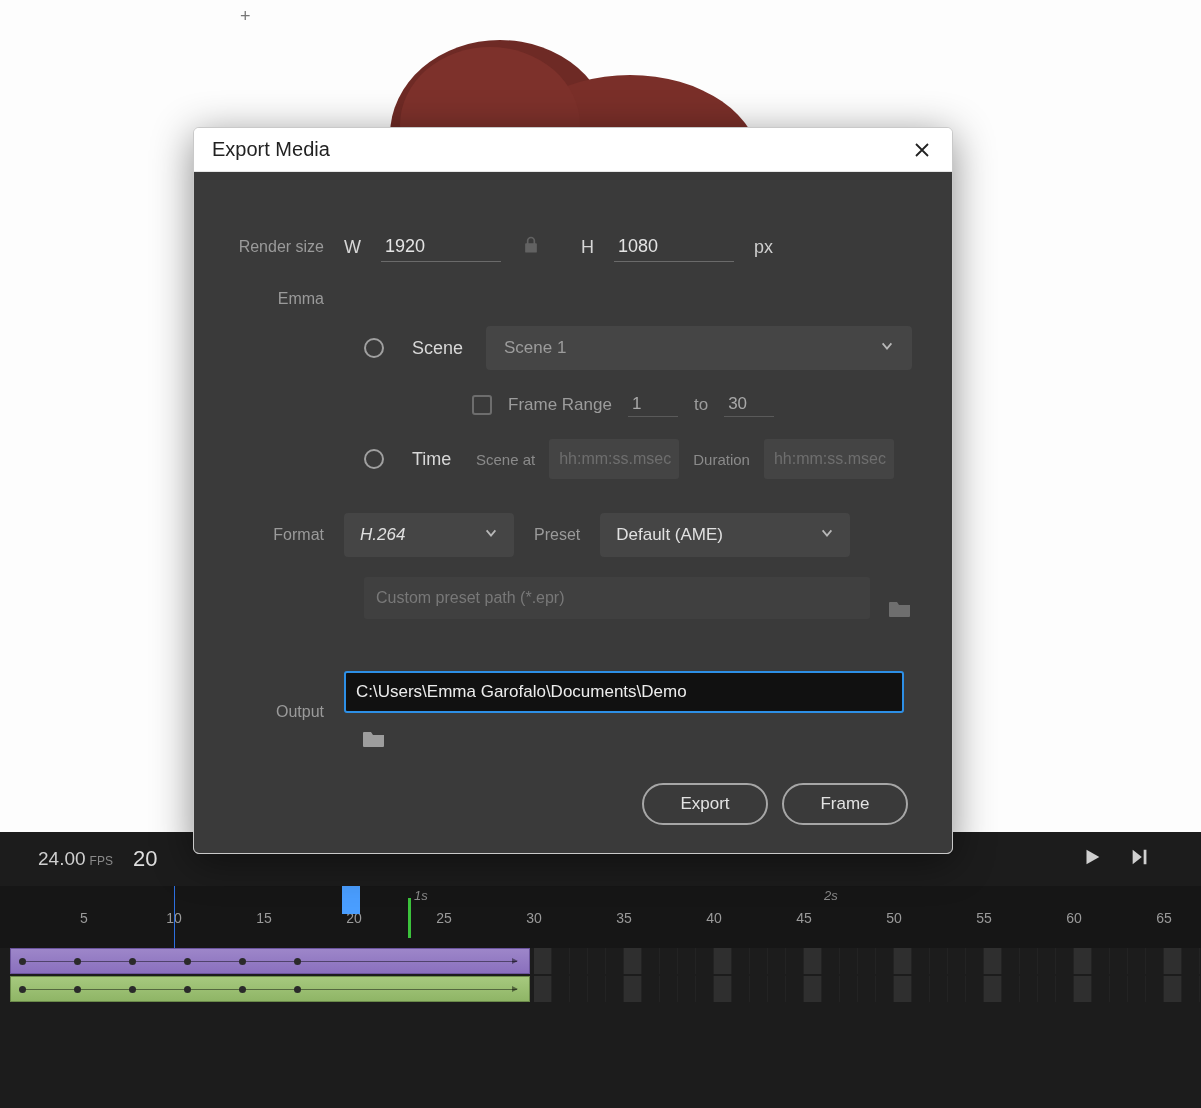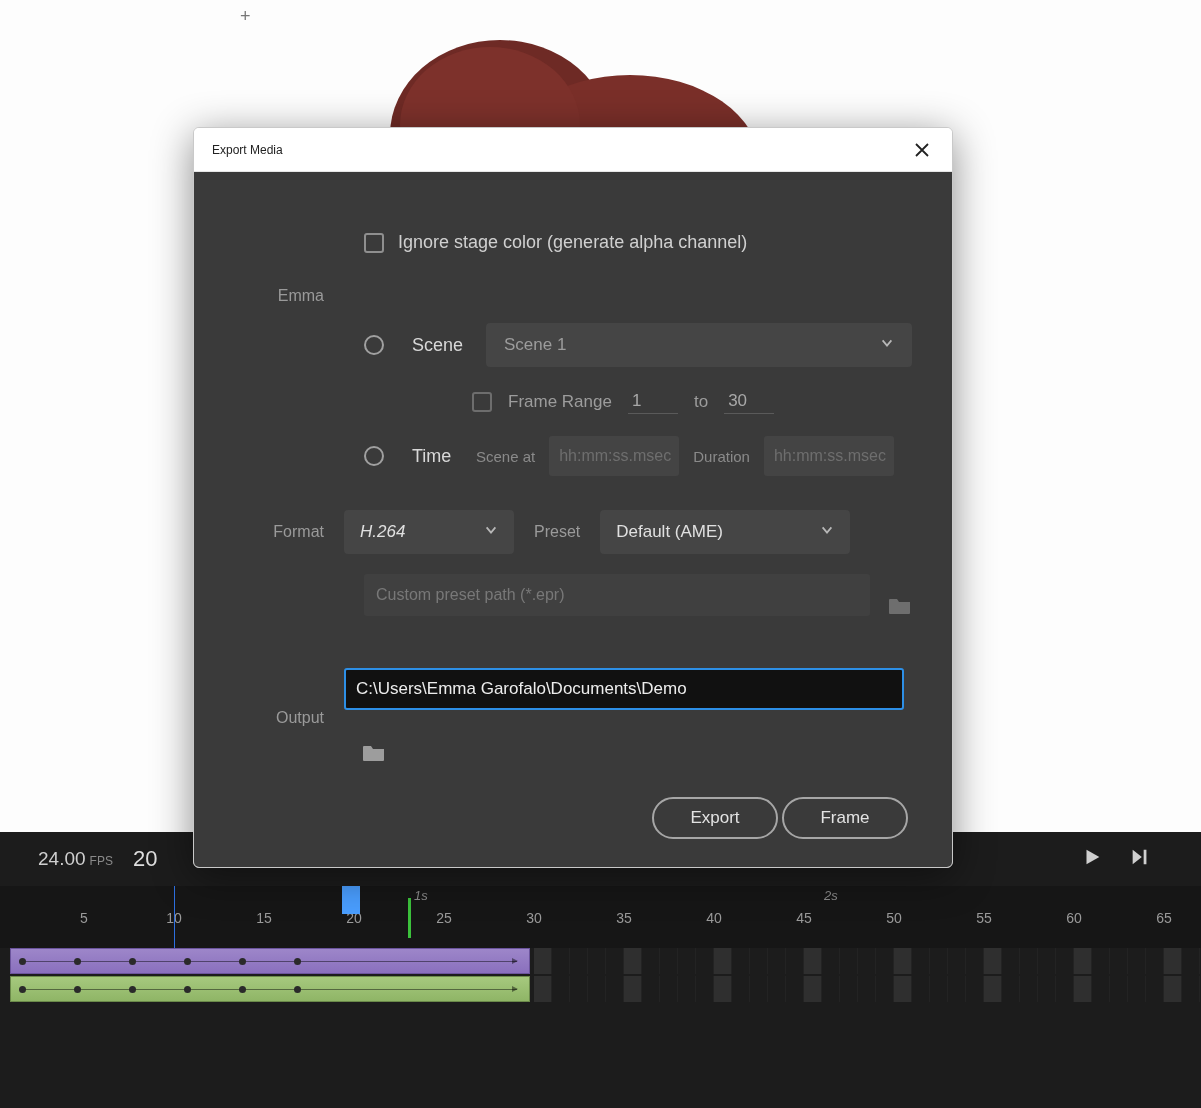--- a/index.html
+++ b/index.html
@@ -38,21 +38,21 @@
   .arrow-line::after { content:""; position:absolute; right:-1px; top:-3px; border-left:6px solid rgba(0,0,0,0.45); border-top:3px solid transparent; border-bottom:3px solid transparent;}
   
   
   .cells { position: absolute; left: 534px; right: 0; top: 0; height: 26px; display: flex; }
   .cell { flex: 0 0 18px; height: 100%; border-right: 1px solid #232323; }
   .cell.mark { background: #2f2f2f; }
   
   
   .dialog { position: absolute; top: 127px; left: 193px; width: 760px; border-radius: 6px; box-shadow: 0 8px 40px rgba(0,0,0,0.45); background: #fff; overflow: hidden; border: 1px solid #c9c9c9; }
   .dlg-titlebar { height: 44px; background: #fff; display: flex; align-items: center; padding: 0 18px; border-bottom: 1px solid #e6e6e6; }
-  .dlg-title { font-size: 12px; color: #222; }
+  .dlg-title { font-size: 20px; color: #222; }
   .dlg-close { margin-left: auto; width: 24px; height: 24px; display:flex; align-items:center; justify-content:center; cursor:pointer; }
   .dlg-close svg { width: 16px; height: 16px; stroke: #222; stroke-width: 1.8; fill: none; }
   
   .dlg-body { background: #3a3a3a; color: #c2c2c2; padding: 60px 40px 28px 40px; }
   .row { display: flex; align-items: center; margin-bottom: 28px; }
   .label { width: 110px; text-align: right; padding-right: 20px; font-size: 16px; color: #9a9a9a; }
   .field-area { flex: 1; display: flex; align-items: center; gap: 20px; flex-wrap: wrap; }
   
   .wh-label { font-size: 18px; color: #d6d6d6; }
   .num-input { background: transparent; border: none; border-bottom: 1px solid #6a6a6a; color: #e4e4e4; font-size: 18px; width: 120px; padding: 4px 4px; }
@@ -84,21 +84,21 @@
   .preset-lbl { font-size: 16px; color: #9a9a9a; }
   .preset-dd { width: 250px; height: 44px; background: #454545; border-radius: 4px; display:flex; align-items:center; padding: 0 16px; color: #e0e0e0; font-size: 17px; }
   
   .custom-preset { width: 560px; height: 42px; background: #404040; border-radius: 3px; color: #787878; font-size: 16px; display:flex; align-items:center; padding: 0 12px; margin-left: 130px; margin-bottom: 26px; }
   .folder-ic { width: 24px; height: 20px; opacity: 0.55; margin-left: 18px; }
   
   .output-in { width: 560px; height: 42px; background: #111; border: 2px solid #2d8fe6; border-radius: 3px; color: #ededed; font-size: 17px; padding: 0 10px; }
   
   .ame-row { margin-left: 130px; display: flex; align-items:center; margin-bottom: 28px; }
   
-  .btn-row { display: flex; justify-content: flex-end; gap: 4px; padding-right: 4px; }
+  .btn-row { display: flex; justify-content: flex-end; gap: 14px; padding-right: 4px; }
   .btn { min-width: 126px; height: 42px; border-radius: 21px; border: 2px solid #a6a6a6; background: transparent; color: #e2e2e2; font-size: 17px; display:flex; align-items:center; justify-content:center; cursor:pointer; }
   
   .chev svg { width: 14px; height: 14px; stroke: #b8b8b8; stroke-width: 2; fill: none; }
 </style>
 </head>
 <body>
 
 <div class="canvas-bg">
   <div class="plus-mark">+</div>
   <div class="heart-blob">
@@ -262,25 +262,36 @@
   <div class="dlg-titlebar">
     <div class="dlg-title">Export Media</div>
     <div class="dlg-close">
       <svg viewBox="0 0 16 16">
           <path d="M2 2l12 12M14 2L2 14"></path>
         </svg>
     </div>
   </div>
   <div class="dlg-body">
 
-
-    <div class="row" style="margin-left:130px; margin-bottom:34px">
-      <span class="chk"></span>
-      <span class="chk-label">Ignore stage color (generate alpha channel)</span>
-    </div>
+    <div class="row">
+      <div class="label">Render size</div>
+      <div class="field-area">
+        <span class="wh-label">W</span>
+        <input class="num-input" value="1920" style="">
+        <span>
+          <svg class="lock-ic" viewBox="0 0 24 24" fill="#8a8a8a">
+              <path d="M7 10V7a5 5 0 0110 0v3h1a1 1 0 011 1v9a1 1 0 01-1 1H6a1 1 0 01-1-1v-9a1 1 0 011-1h1zm2 0h6V7a3 3 0 10-6 0v3z"></path>
+            </svg>
+        </span>
+        <span class="wh-label" style="margin-left:20px">H</span>
+        <input class="num-input" value="1080" style="">
+        <span class="px-text">px</span>
+      </div>
+    </div>
+
 
     <div class="row" style="margin-bottom:18px">
       <div class="label">Emma</div>
     </div>
 
     <div class="span-sub">
       <span class="radio"></span>
       <span class="radio-label" style="width:60px">Scene</span>
       <div class="scene-dd">
         <span>Scene 1</span>
@@ -336,21 +347,21 @@
       </div>
       <span>
         <svg class="folder-ic" viewBox="0 0 24 20" fill="#9a9a9a">
             <path d="M2 3h7l2 3h11v11a1 1 0 01-1 1H2a1 1 0 01-1-1V4a1 1 0 011-1z"></path>
           </svg>
       </span>
     </div>
 
     <div class="row" style="margin-bottom:30px">
       <div class="label">Output</div>
-      <div class="field-area" style="gap:33px">
+      <div class="field-area" style="gap:16px">
         <input class="output-in" value="C:\Users\Emma Garofalo\Documents\Demo" style="">
         <span>
           <svg class="folder-ic" style="opacity:0.75" viewBox="0 0 24 20" fill="#bfbfbf">
               <path d="M2 3h7l2 3h11v11a1 1 0 01-1 1H2a1 1 0 01-1-1V4a1 1 0 011-1z"></path>
             </svg>
         </span>
       </div>
     </div>
 
 

